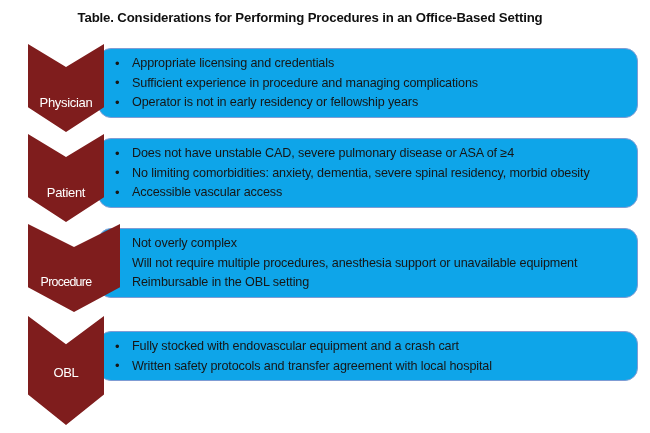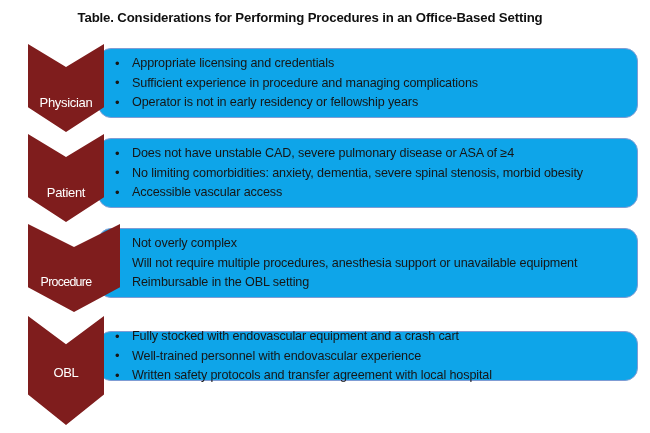--- a/index.html
+++ b/index.html
@@ -125,21 +125,21 @@
     </div>
     <div class="chevron" style="top:0px;height:88px;">
       <div class="chevron-label" style="top:51px;">Physician</div>
     </div>
   </div>
 
   <div class="row" style="top:90px;">
     <div class="box" style="top:4px;height:70px;">
       <ul class="bullets">
         <li>Does not have unstable CAD, severe pulmonary disease or ASA of ≥4</li>
-        <li>No limiting comorbidities: anxiety, dementia, severe spinal stenosis, morbid obesity</li>
+        <li>No limiting comorbidities: anxiety, dementia, severe spinal residency, morbid obesity</li>
         <li>Accessible vascular access</li>
       </ul>
     </div>
     <div class="chevron" style="top:0px;height:88px;">
       <div class="chevron-label" style="top:51px;">Patient</div>
     </div>
   </div>
 
   <div class="row" style="top:180px;">
     <div class="box" style="top:4px;height:70px;">
@@ -151,21 +151,20 @@
     </div>
     <div class="chevron" style="top:0px;height:88px;padding-left:16px;">
       <div class="chevron-label tight" style="top:51px;">Procedure</div>
     </div>
   </div>
 
   <div class="row" style="top:270px;">
     <div class="box" style="top:17px;height:50px;">
       <ul class="bullets">
         <li>Fully stocked with endovascular equipment and a crash cart</li>
-        <li>Well-trained personnel with endovascular experience</li>
         <li>Written safety protocols and transfer agreement with local hospital</li>
       </ul>
     </div>
     <div class="chevron" style="top:2px;height:109px;">
       <div class="chevron-label" style="top:49px;">OBL</div>
     </div>
   </div>
 
 </div>
 

